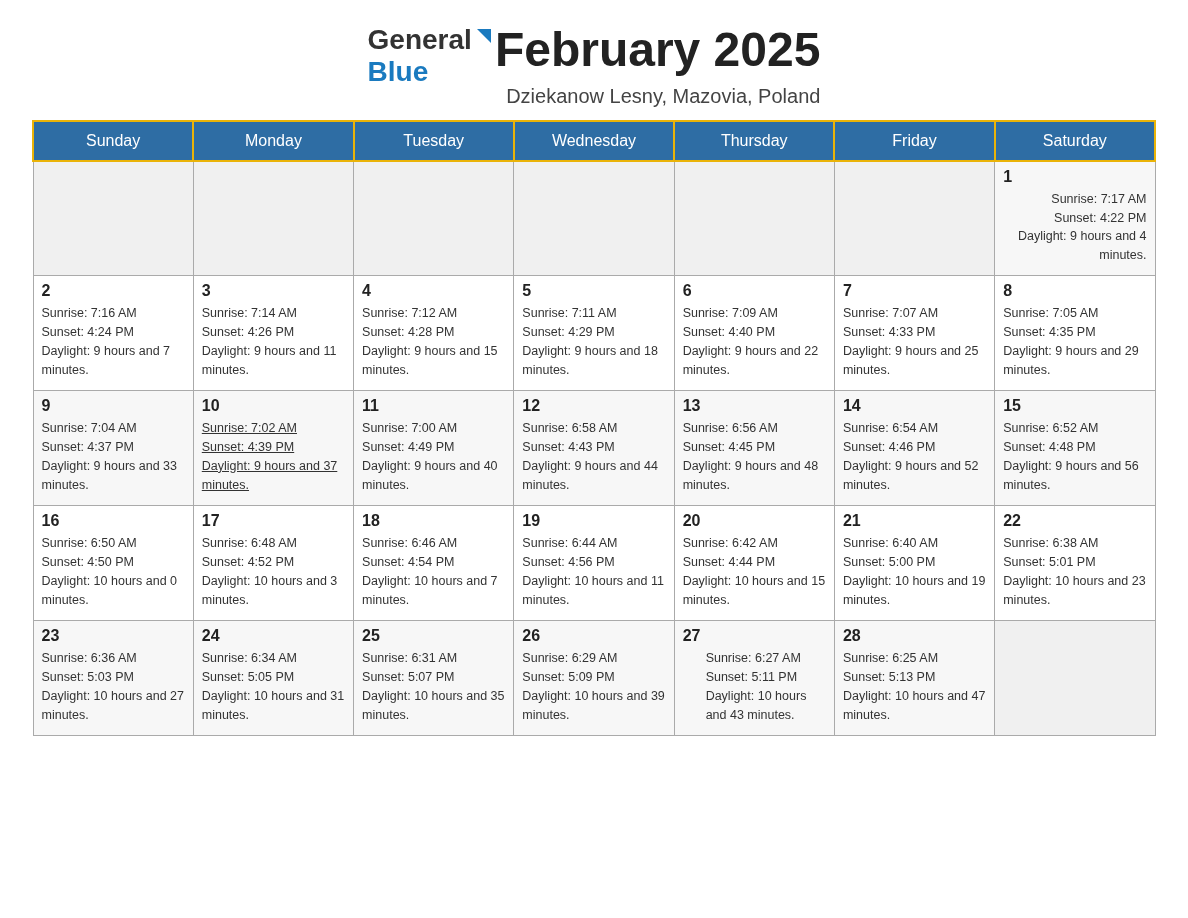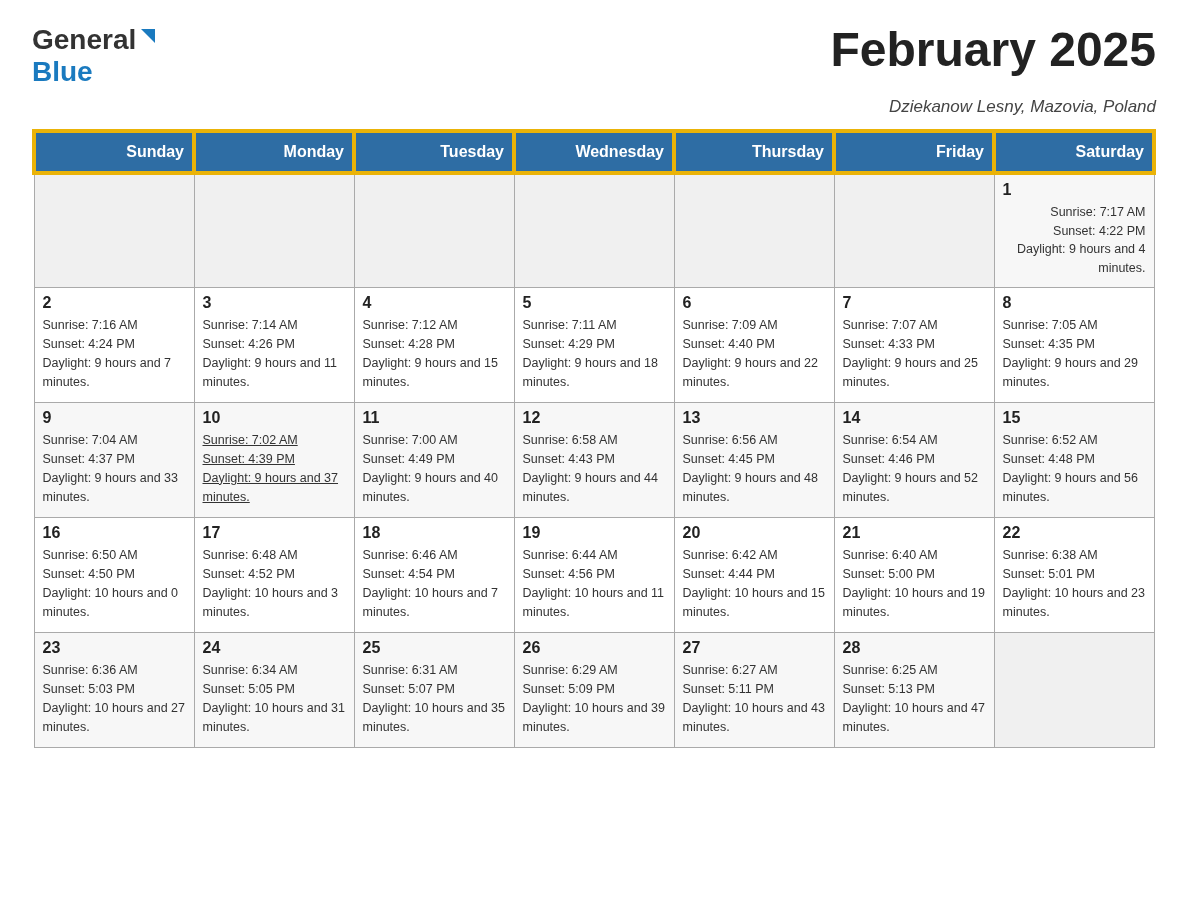--- a/index.html
+++ b/index.html
@@ -5,21 +5,21 @@
     * { box-sizing: border-box; margin: 0; padding: 0; }
     body {
       font-family: Arial, sans-serif;
       background: #fff;
       padding: 24px 32px;
       width: 1188px;
       min-height: 918px;
     }
     .header-row {
       display: flex;
-      justify-content: space-between;
+      justify-content: center;
       align-items: flex-start;
       margin-bottom: 8px;
     }
     .logo {
       display: flex;
       flex-direction: column;
       align-items: flex-start;
     }
     .logo-text-general {
       font-size: 28px;
@@ -38,38 +38,37 @@
     .title-block {
       text-align: right;
     }
     .calendar-title {
       font-size: 48px;
       font-weight: bold;
       color: #222;
       line-height: 1.1;
     }
     .location-subtitle {
-      font-size: 17px;
+      font-size: 20px;
       color: #444;
-      margin-top: 20px;
-      font-style: italic;
+      margin-top: 8px;
     }
     .calendar-table {
       width: 100%;
       border-collapse: collapse;
       margin-top: 12px;
     }
     .calendar-table th {
       background-color: #2e6da4;
       color: #fff;
       font-size: 16px;
-      font-weight: bold;
+      font-weight: normal;
       padding: 10px 8px;
-      text-align: right;
-      border: 4px solid #eab308;
+      text-align: center;
+      border: 2px solid #eab308;
     }
     .calendar-table td {
       border: 1px solid #aaa;
       vertical-align: top;
       padding: 6px 8px;
       width: 14.28%;
       min-height: 110px;
       font-size: 13px;
       color: #333;
       background: #fff;
@@ -301,21 +300,21 @@
 Daylight: 10 hours and 35 minutes.</div>
         </td>
         <td>
           <span class="day-number">26</span>
           <div class="day-info" style="white-space: pre-line;">Sunrise: 6:29 AM
 Sunset: 5:09 PM
 Daylight: 10 hours and 39 minutes.</div>
         </td>
         <td>
           <span class="day-number">27</span>
-          <div class="day-info" style="white-space: pre-line;">Sunrise: 6:27 AM
+          <div class="day-info" style="white-space: pre-line; margin-left: 23px;">Sunrise: 6:27 AM
 Sunset: 5:11 PM
 Daylight: 10 hours and 43 minutes.</div>
         </td>
         <td>
           <span class="day-number">28</span>
           <div class="day-info" style="white-space: pre-line;">Sunrise: 6:25 AM
 Sunset: 5:13 PM
 Daylight: 10 hours and 47 minutes.</div>
         </td>
         <td class="empty-cell"></td>

